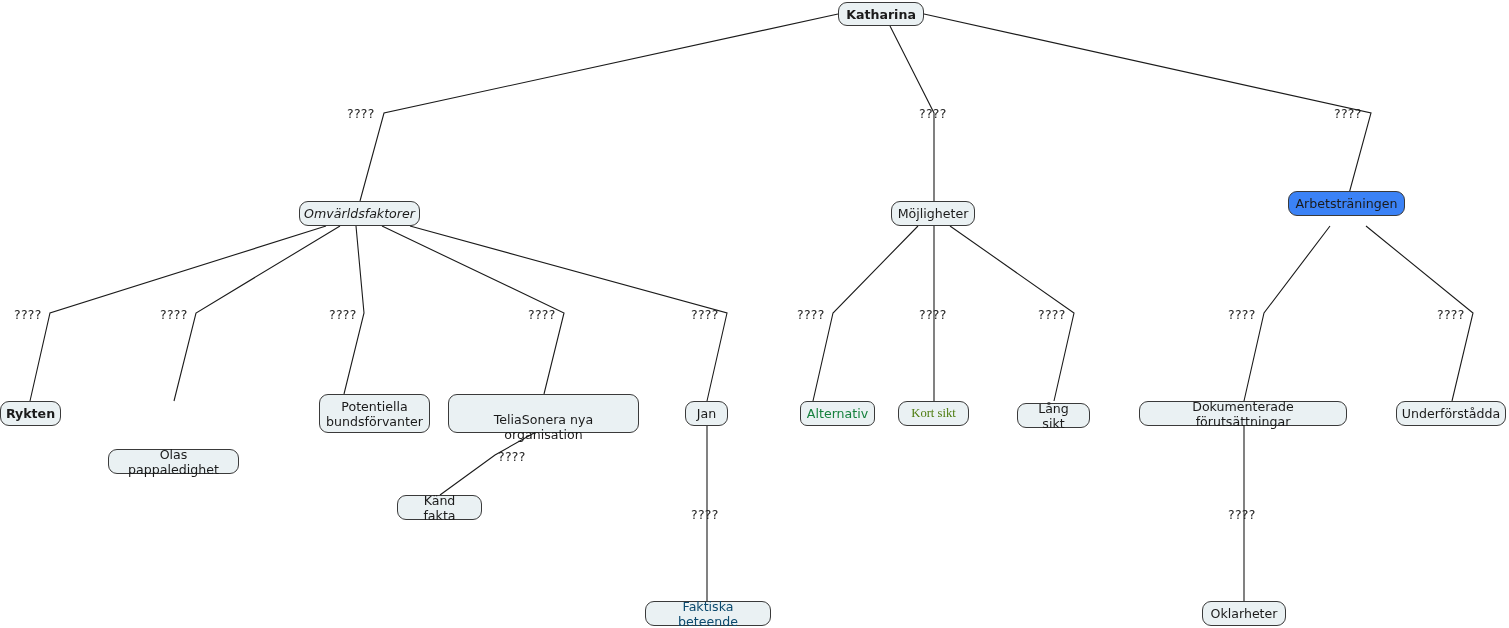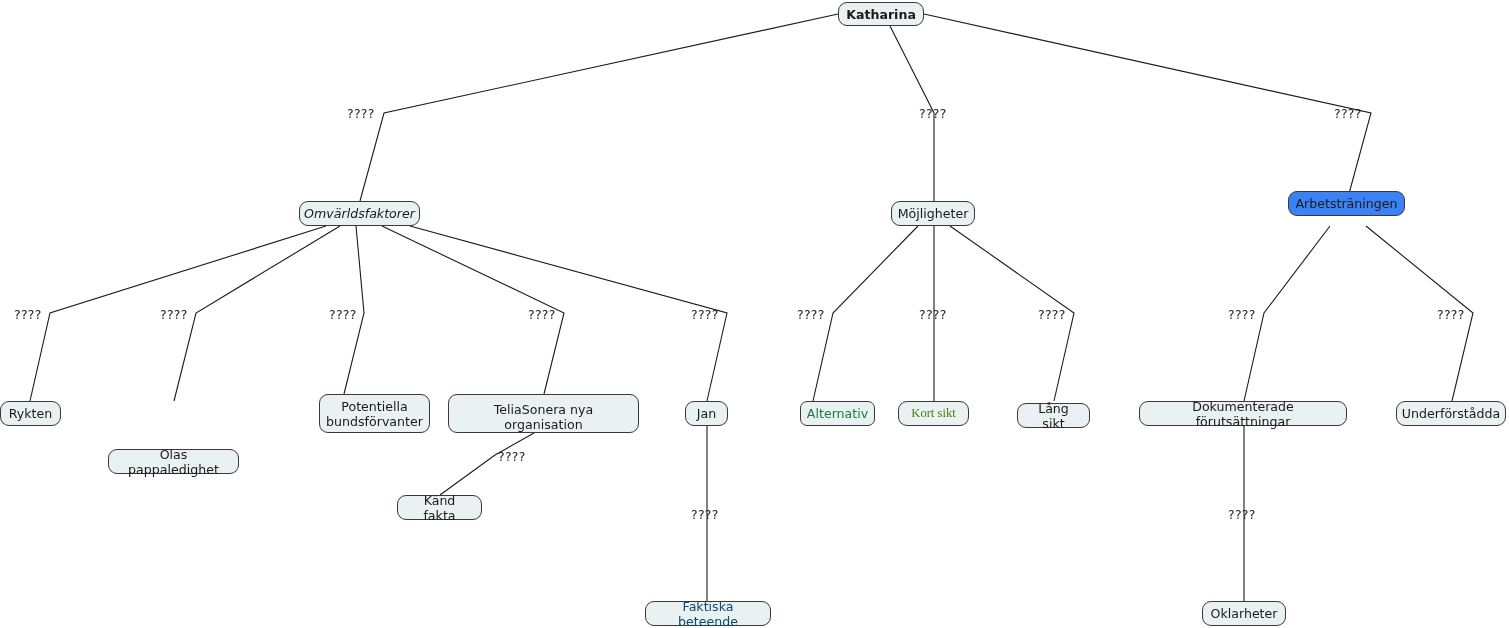--- a/index.html
+++ b/index.html
@@ -40,21 +40,21 @@
     line-height: 15px;
     color: #1b1b1b;
     padding: 2px 8px;
     white-space: pre-line;
   }
   .node.root {
     font-weight: bold;
   }
   .node.tall {
     align-items: flex-start;
-    padding-top: 7px;
+    padding-top: 17px;
   }
   .edge-label {
     position: absolute;
     font-size: 12.4px;
     color: #1b1b1b;
     white-space: nowrap;
     letter-spacing: 0.3px;
   }
 </style>
 </head>
@@ -76,21 +76,21 @@
       <polyline points="1330,226 1264,313 1244,401" fill="none" stroke="#1b1b1b" stroke-width="1.1"></polyline>
       <polyline points="1366,226 1473,313 1452,401" fill="none" stroke="#1b1b1b" stroke-width="1.1"></polyline>
       <polyline points="534,433 495,455 440,495" fill="none" stroke="#1b1b1b" stroke-width="1.1"></polyline>
       <polyline points="707,426 707,601" fill="none" stroke="#1b1b1b" stroke-width="1.1"></polyline>
       <polyline points="1244,426 1244,601" fill="none" stroke="#1b1b1b" stroke-width="1.1"></polyline>
     </svg>
 <div class="node root" style="left: 838px; top: 2px; width: 86px; height: 24px; background: rgb(234, 241, 243); border-color: rgb(58, 58, 58); color: rgb(27, 27, 27);">Katharina</div>
     <div class="node" style="left: 299px; top: 201px; width: 121px; height: 25px; background: rgb(234, 241, 243); border-color: rgb(58, 58, 58); color: rgb(27, 27, 27); font-style: italic;">Omvärldsfaktorer</div>
     <div class="node" style="left: 891px; top: 201px; width: 84px; height: 25px; background: rgb(234, 241, 243); border-color: rgb(58, 58, 58); color: rgb(27, 27, 27);">Möjligheter</div>
     <div class="node" style="left: 1288px; top: 191px; width: 117px; height: 25px; background: #3b82f6; border-color: rgb(58, 58, 58); color: rgb(27, 27, 27);">Arbetsträningen</div>
-    <div class="node" style="left: 0px; top: 401px; width: 61px; height: 25px; background: rgb(234, 241, 243); border-color: rgb(58, 58, 58); color: rgb(27, 27, 27);">Rykten</div>
+    <div class="node" style="left: 0px; top: 401px; width: 61px; height: 25px; background: rgb(234, 241, 243); border-color: rgb(58, 58, 58); color: rgb(27, 27, 27); font-weight: bold;">Rykten</div>
     <div class="node" style="left: 108px; top: 401px; width: 131px; height: 25px; background: rgb(234, 241, 243); border-color: rgb(58, 58, 58); color: rgb(27, 27, 27); margin-top: 48px;">Olas pappaledighet</div>
     <div class="node" style="left: 288px; top: 394px; width: 111px; height: 39px; background: rgb(234, 241, 243); border-color: rgb(58, 58, 58); color: rgb(27, 27, 27); margin-left: 31px;">Potentiella
 bundsförvanter</div>
     <div class="node tall" style="left: 448px; top: 394px; width: 191px; height: 39px; background: rgb(234, 241, 243); border-color: rgb(58, 58, 58); color: rgb(27, 27, 27);">TeliaSonera nya organisation</div>
     <div class="node" style="left: 685px; top: 401px; width: 43px; height: 25px; background: rgb(234, 241, 243); border-color: rgb(58, 58, 58); color: rgb(27, 27, 27);">Jan</div>
     <div class="node" style="left: 397px; top: 495px; width: 85px; height: 25px; background: rgb(234, 241, 243); border-color: rgb(58, 58, 58); color: rgb(27, 27, 27);">Känd fakta</div>
     <div class="node" style="left: 645px; top: 601px; width: 126px; height: 25px; background: rgb(234, 241, 243); border-color: rgb(58, 58, 58); color: #0c4a6e;">Faktiska beteende</div>
     <div class="node" style="left: 800px; top: 401px; width: 75px; height: 25px; background: rgb(234, 241, 243); border-color: rgb(58, 58, 58); color: #15803d; border-radius: 7px;">Alternativ</div>
     <div class="node" style="left: 898px; top: 401px; width: 71px; height: 25px; background: rgb(234, 241, 243); border-color: rgb(58, 58, 58); color: #4d7c0f; font-family: Liberation Serif, serif;">Kort sikt</div>
     <div class="node" style="left: 1017px; top: 403px; width: 73px; height: 25px; background: rgb(234, 241, 243); border-color: rgb(58, 58, 58); color: rgb(27, 27, 27);">Lång sikt</div>

